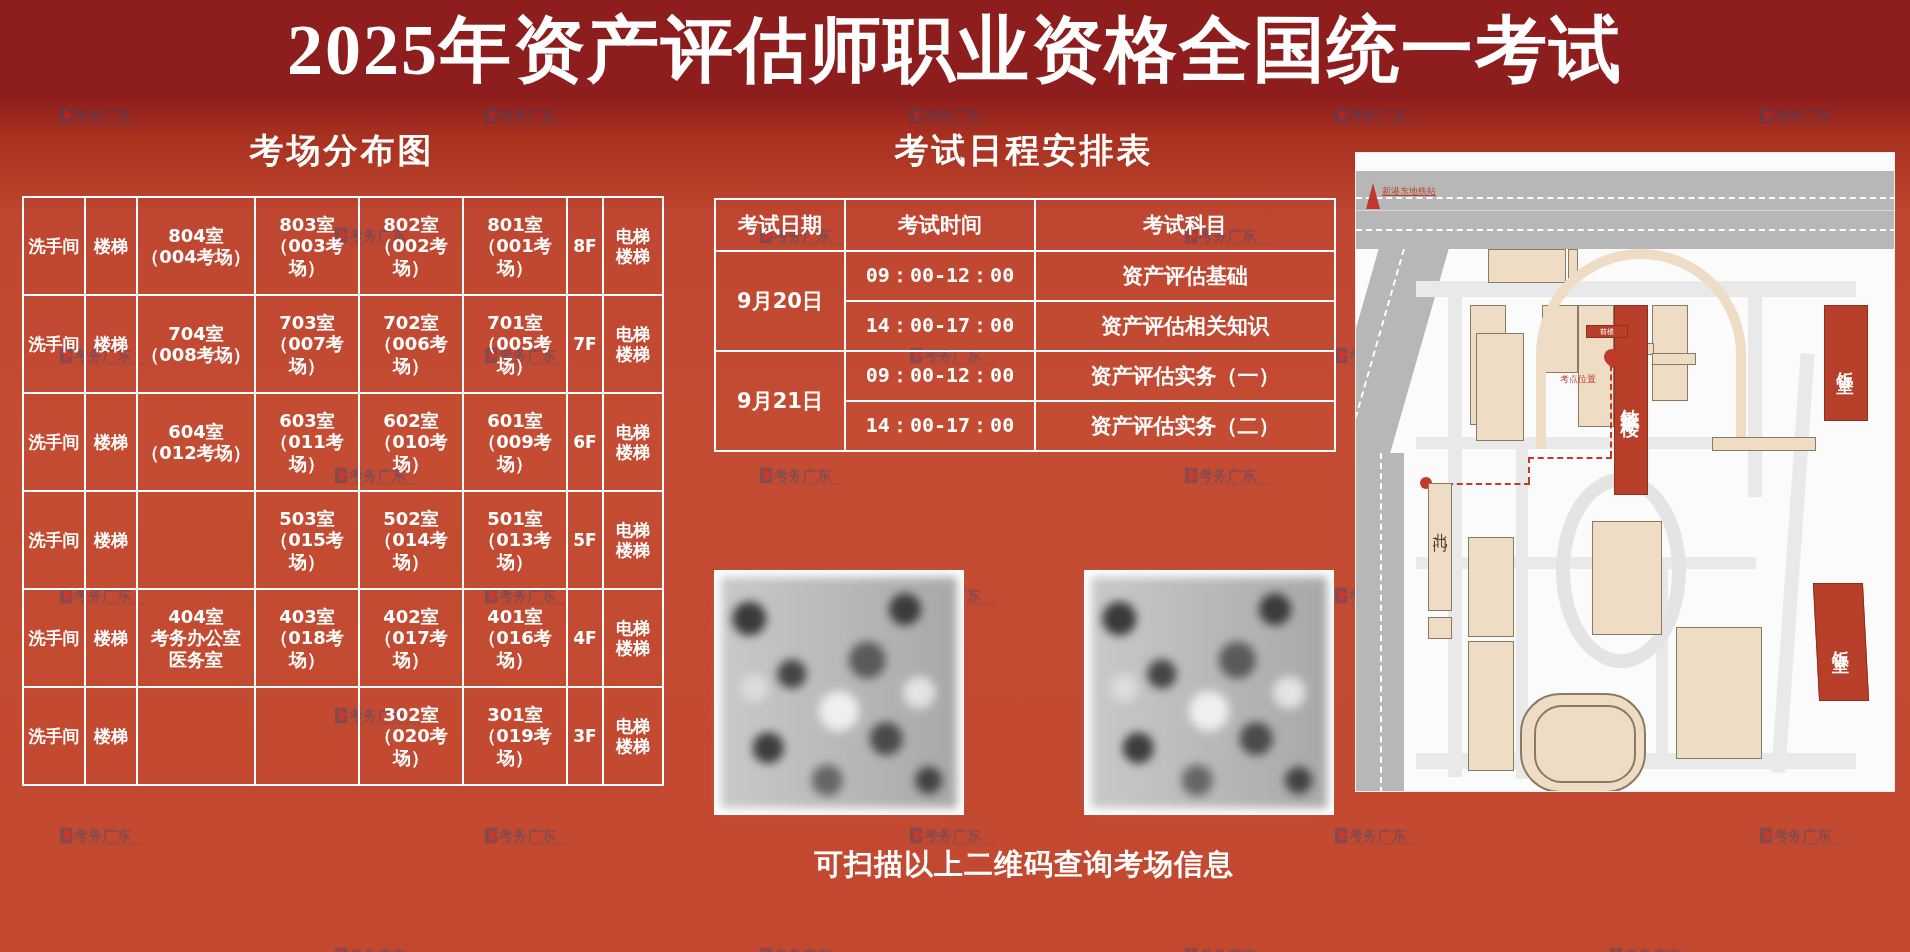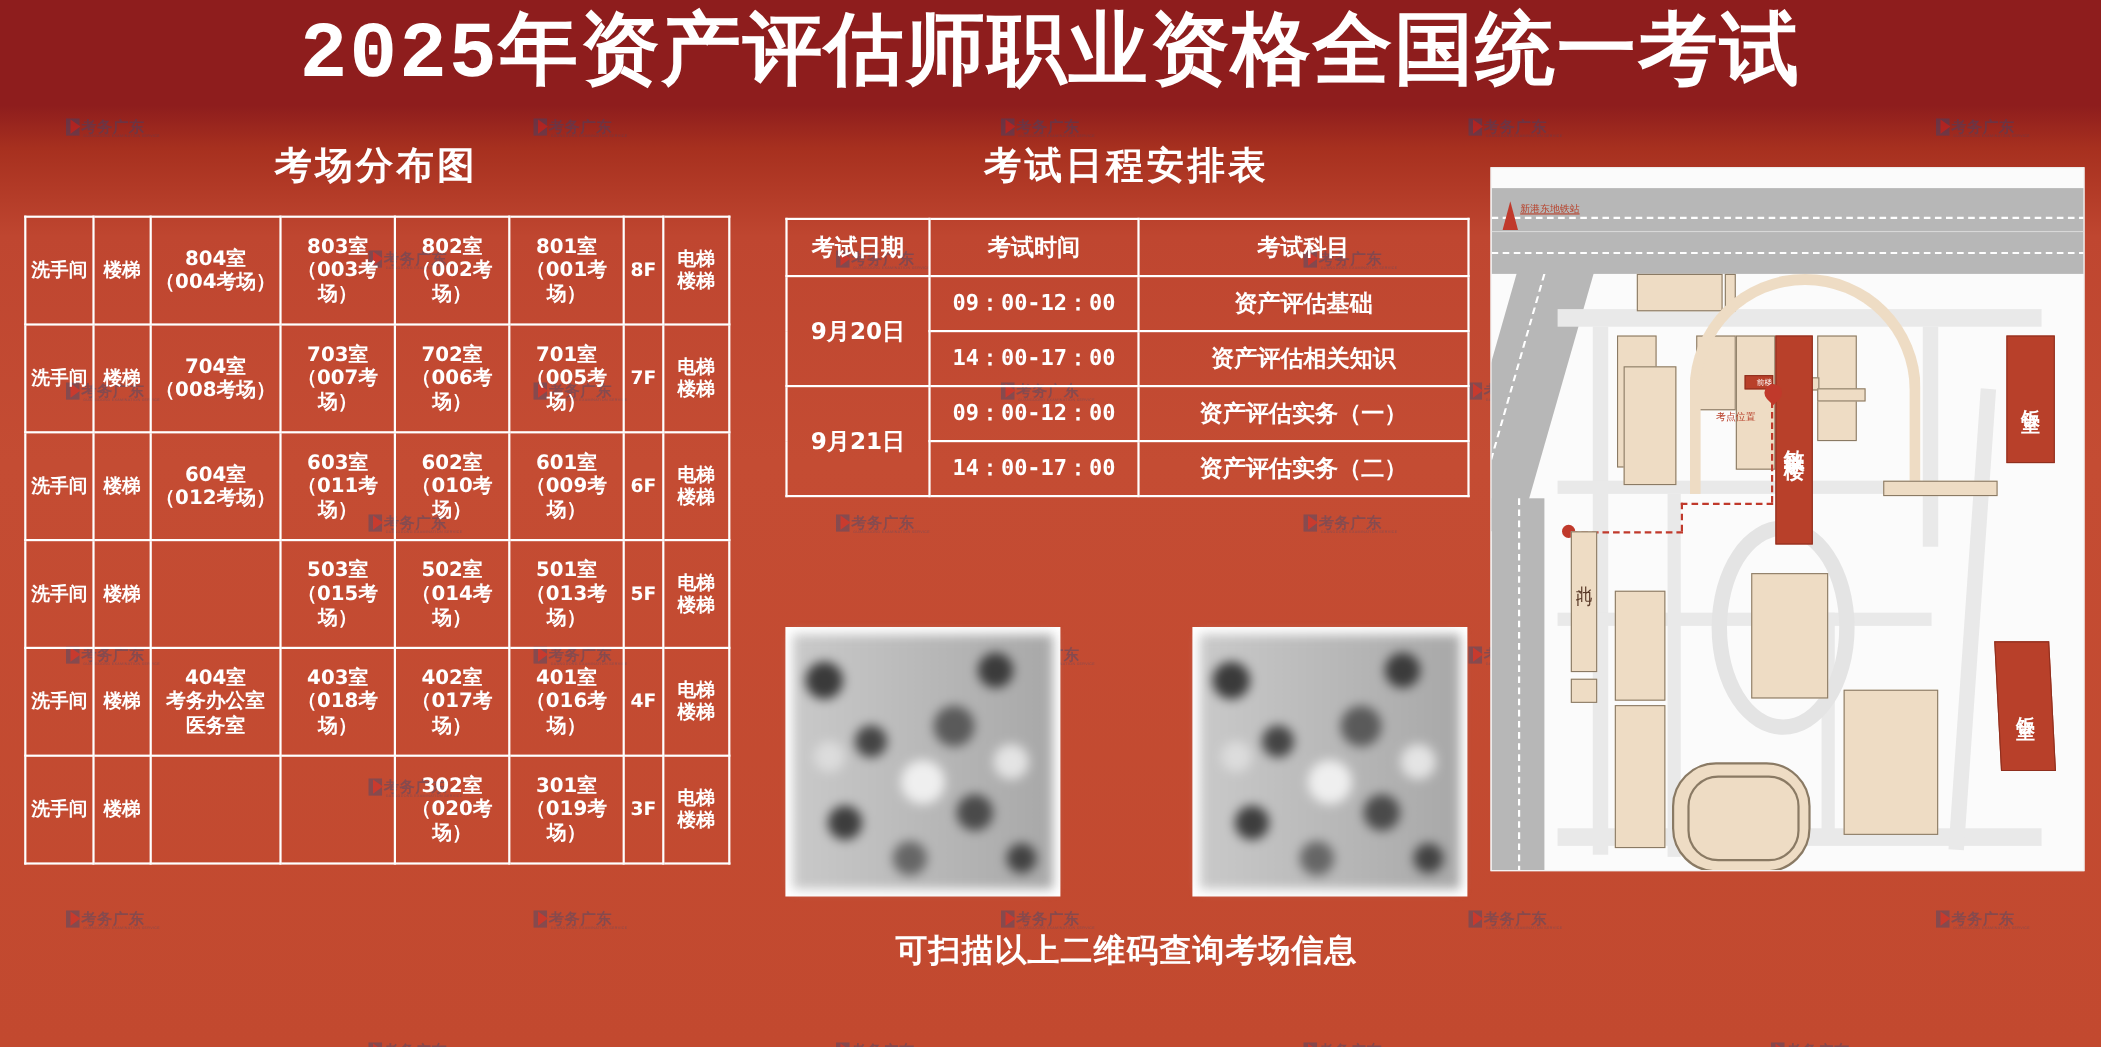--- a/index.html
+++ b/index.html
@@ -51,21 +51,21 @@
     font-size: 4px; color: #2d4a7a; letter-spacing: .4px; white-space: nowrap;
   }
 
   
   .title-bar {
     position: absolute; top: 0; left: 0; width: 1910px; height: 100px;
     display: flex; align-items: center; justify-content: center;
     z-index: 10;
   }
   .title-bar h1 {
-    font-family: Liberation Mono, monospace;
+    font-family: Liberation Serif, serif;
     font-size: 72px; font-weight: 700; color: #ffffff;
     letter-spacing: 2px; white-space: nowrap;
     line-height: 1;
   }
 
   .section-title {
     font-family: "DejaVu Sans", sans-serif;
     font-size: 34px; font-weight: 700; color: #fff;
     text-align: center; letter-spacing: 3px; white-space: nowrap;
   }
@@ -468,21 +468,21 @@
     <div class="mz bldg" style="left:186px;top:152px;width:36px;height:68px;"></div>
     <div class="mz bldg" style="left:222px;top:152px;width:36px;height:122px;"></div>
     <div class="mz bldg" style="left:296px;top:152px;width:36px;height:96px;"></div>
     <div class="mz bldg" style="left:262px;top:190px;width:36px;height:12px;"></div>
     <div class="mz bldg" style="left:296px;top:200px;width:44px;height:12px;"></div>
 
     <div class="mz bldg-red" style="left:258px;top:152px;width:34px;height:190px;">
       <span class="vlabel">敏学楼</span>
     </div>
 
-    <div class="mz bldg-red" style="left:230px;top:188px;width:26px;height:13px;justify-content:flex-end;">
+    <div class="mz bldg-red" style="left:230px;top:172px;width:42px;height:13px;">
       <span class="tinywhite" style="font-size:7px;">前楼</span>
     </div>
 
     <div class="mz" style="left:248px;top:196px;">
         <div class="pin"></div>
       </div>
     <div class="mz redtext" style="left:204px;top:220px;">考点位置</div>
 
     <div class="mz dash-v" style="left:254px;top:212px;height:92px;"></div>
     <div class="mz dash-line" style="left:172px;top:304px;width:84px;"></div>

